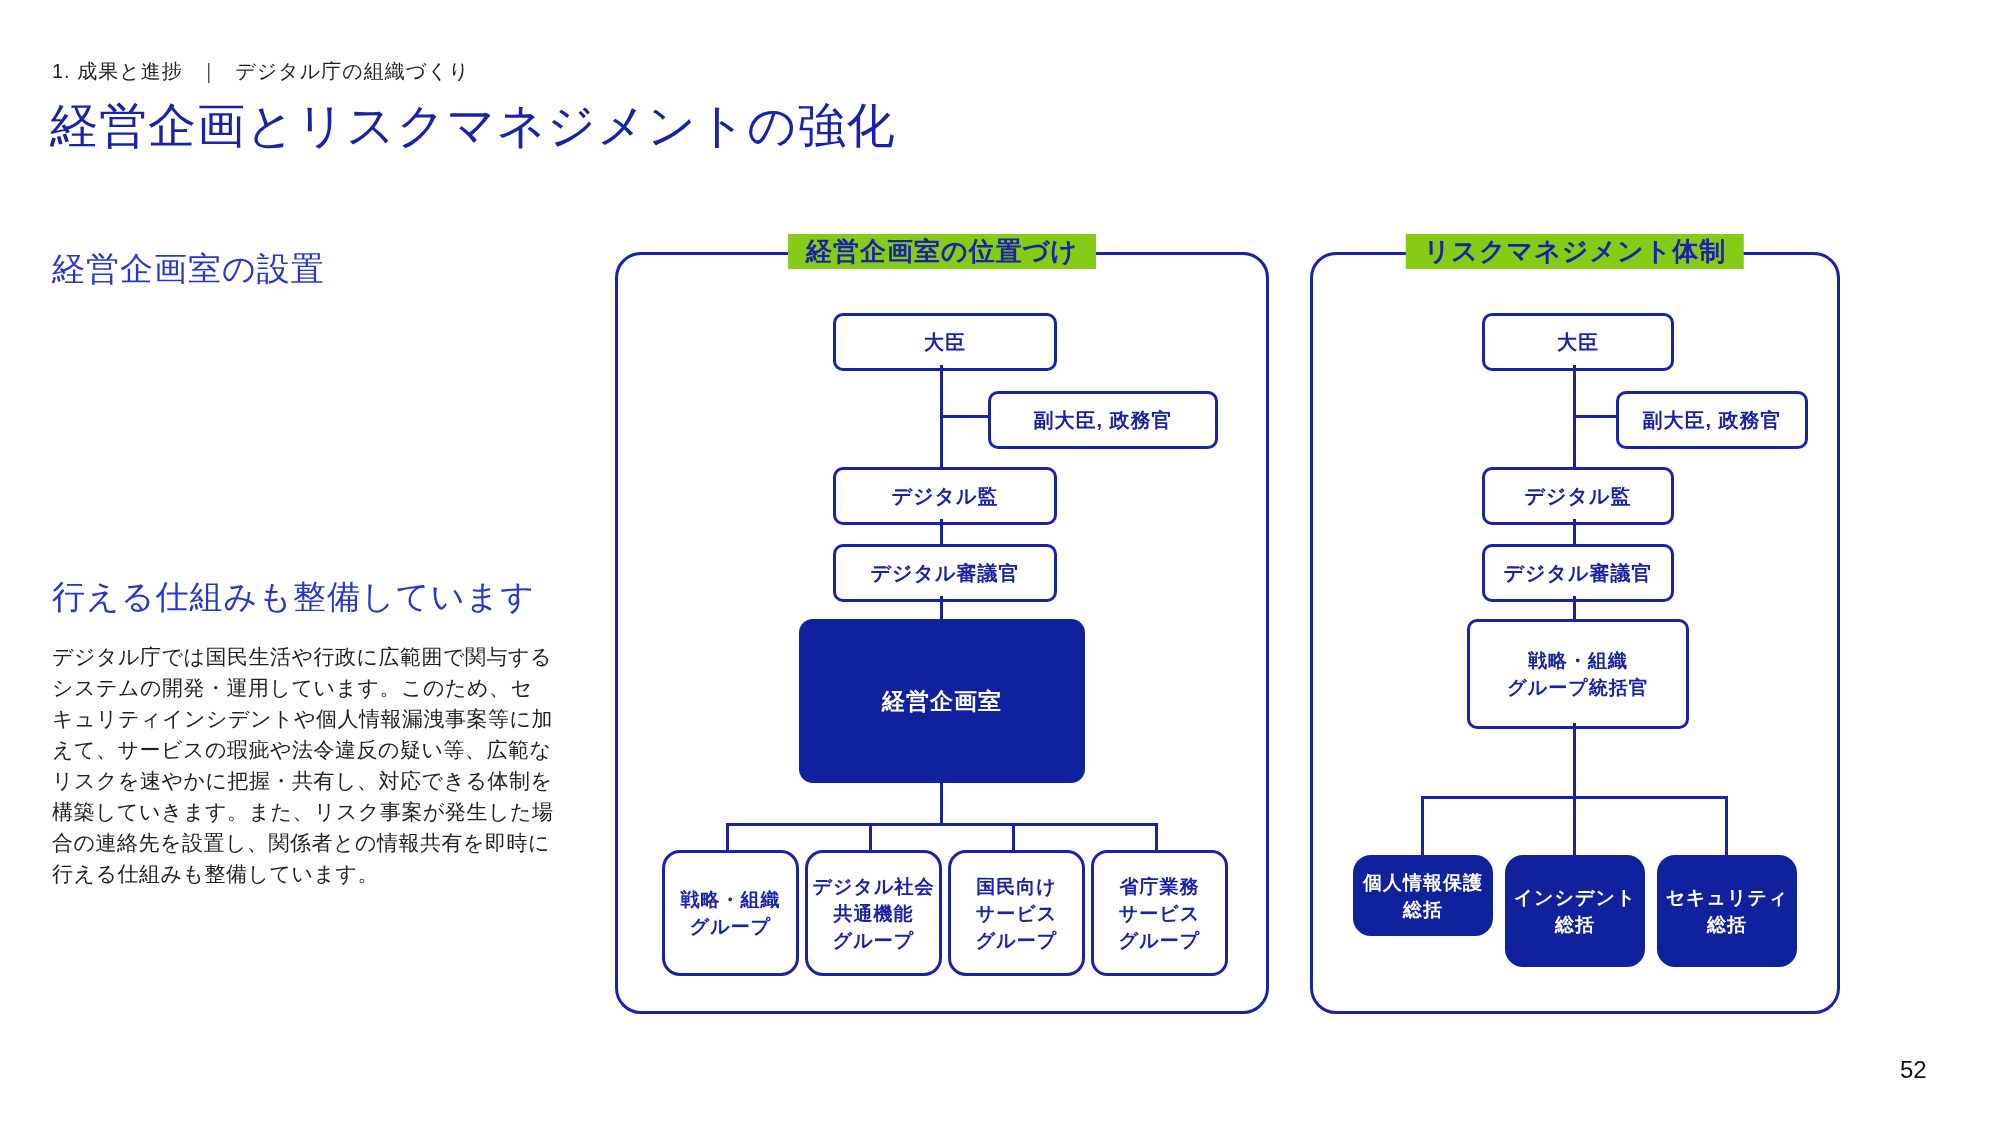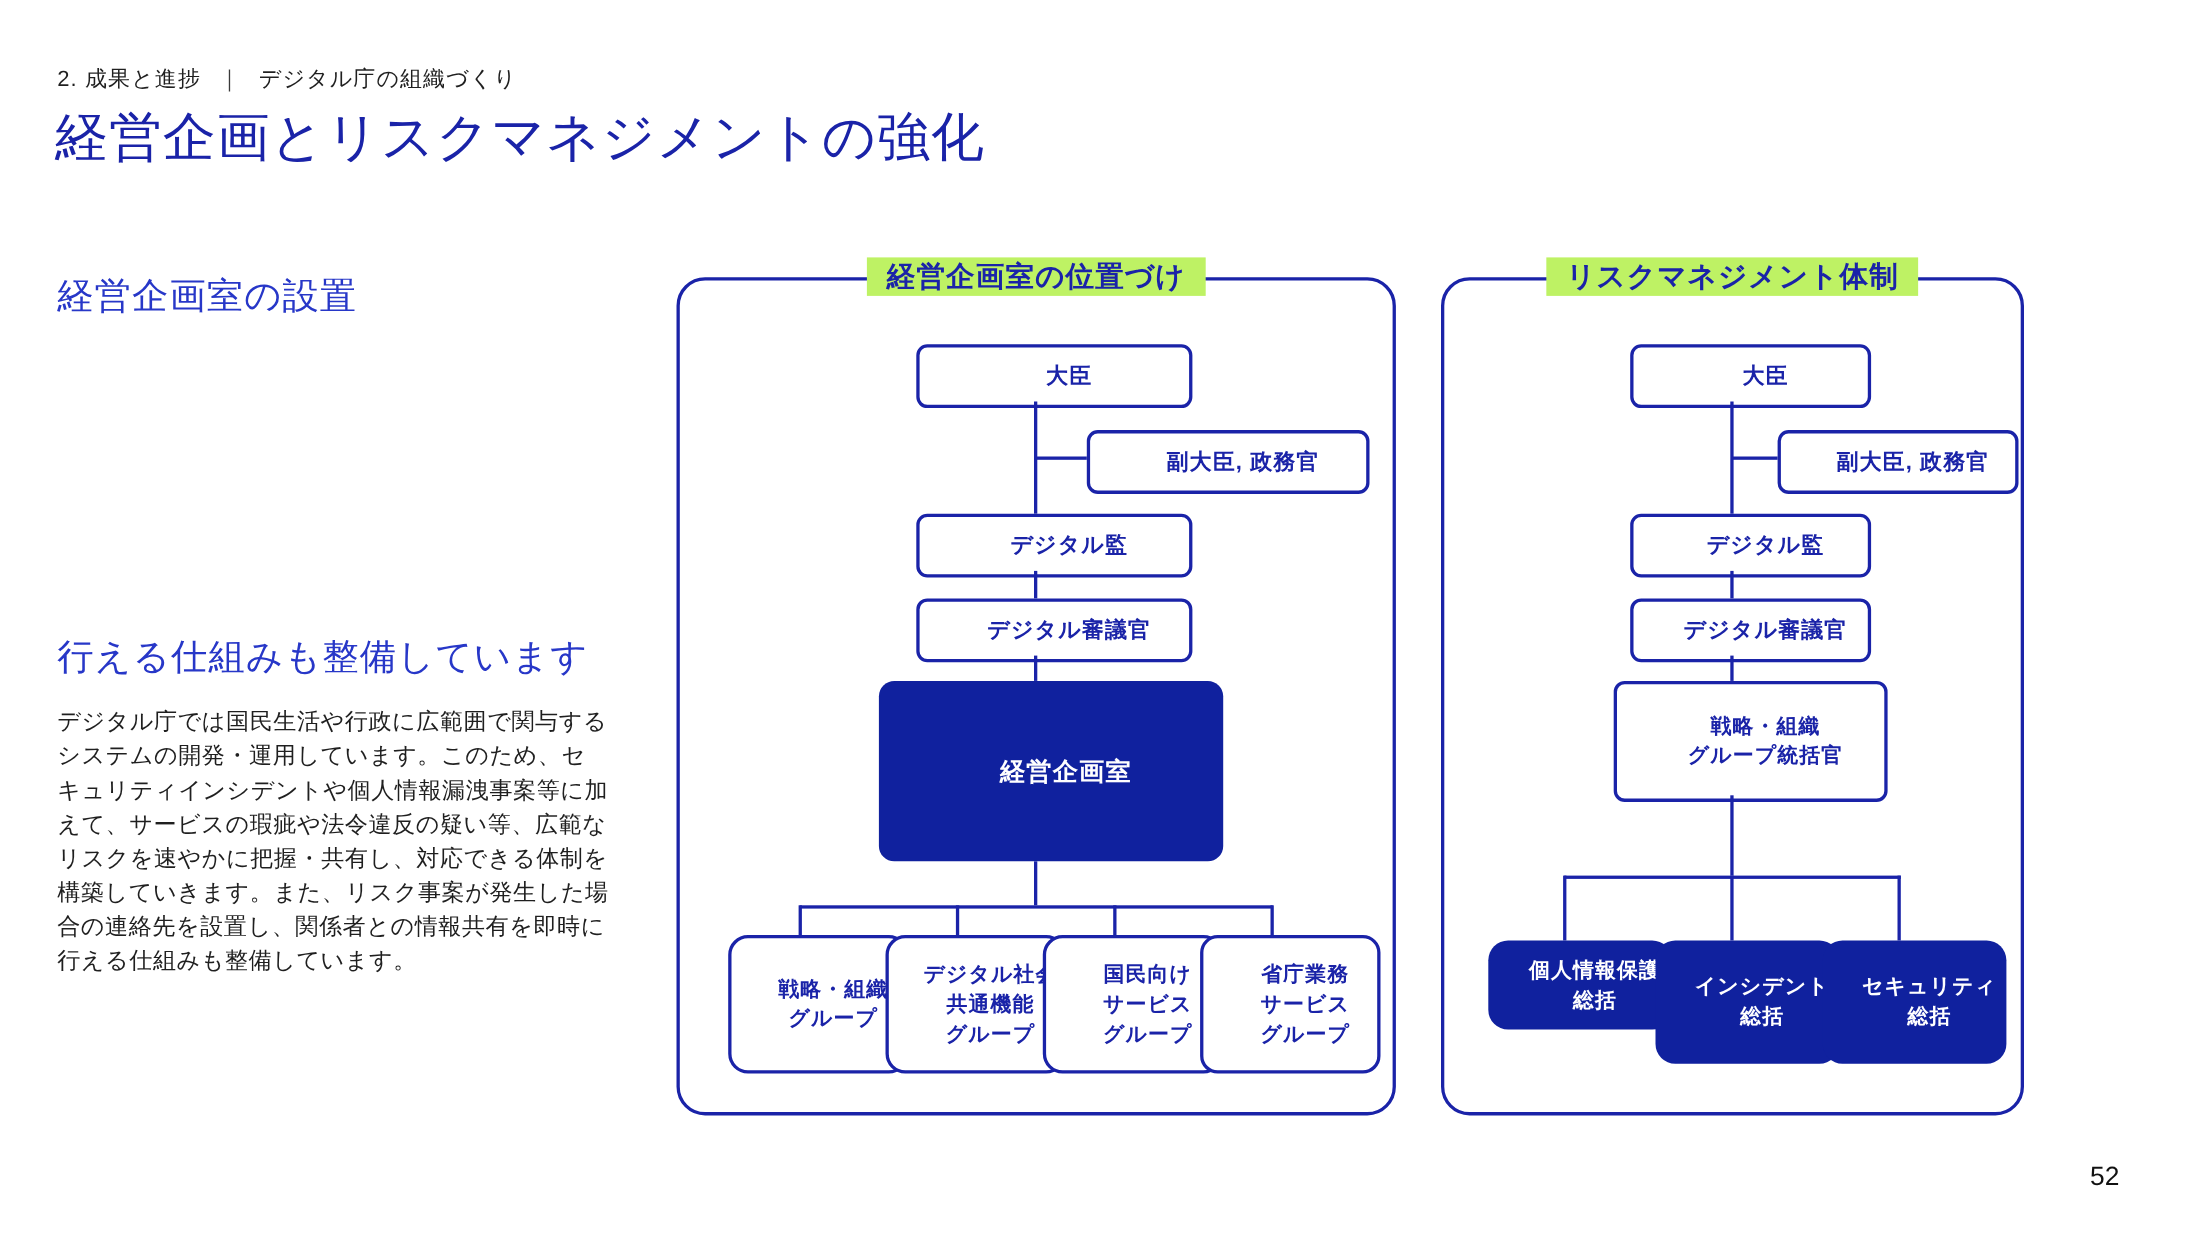--- a/index.html
+++ b/index.html
@@ -16,41 +16,41 @@
   .sec-heading{position:absolute;left:52px;margin:0;font-size:33px;font-weight:500;color:#2737c8;letter-spacing:1px;}
   .sec-body{position:absolute;left:52px;width:520px;margin:0;font-size:21px;line-height:31px;
             color:#1f1f1f;white-space:pre-line;letter-spacing:0.5px;}
   .h1pos{top:247px;} .p1pos{top:308px;}
   .h2pos{top:575px;} .p2pos{top:641px;}
 
   
   .panel{position:absolute;border:3px solid #1a23a8;border-radius:26px;background:#ffffff;}
   .panel-planning{left:615px;top:252px;width:648px;height:756px;}
   .panel-risk{left:1310px;top:252px;width:524px;height:756px;}
-  .legend{position:absolute;top:-21px;left:50%;transform:translateX(-50%);background:#bef264;
+  .legend{position:absolute;top:-21px;left:50%;transform:translateX(-50%);background:#84cc16;
           padding:0 18px;font-size:26px;font-weight:700;color:#1a23a8;white-space:nowrap;letter-spacing:1px;}
 
   
   .node{position:absolute;display:flex;align-items:center;justify-content:center;text-align:center;
         border:3px solid #1a23a8;border-radius:10px;background:#ffffff;color:#1a23a8;
-        font-size:20px;font-weight:700;letter-spacing:1px;white-space:pre-line;line-height:27px;padding-left:27px;}
+        font-size:20px;font-weight:700;letter-spacing:1px;white-space:pre-line;line-height:27px;}
   .node.filled{background:#10219e;border:none;color:#ffffff;}
   .node.big{border-radius:14px;font-size:23px;}
   .node.grp{border-radius:18px;font-size:19px;line-height:27px;}
   .conn{position:absolute;background:#1a23a8;}
 
   .pagenum{position:absolute;left:1900px;top:1056px;font-size:24px;color:#111111;}
 </style>
 </head>
 <body>
 
 <div class="stage">
 
   <div class="breadcrumb">
-    <span>2. 成果と進捗</span><span class="sep">｜</span><span>デジタル庁の組織づくり</span>
+    <span>1. 成果と進捗</span><span class="sep">｜</span><span>デジタル庁の組織づくり</span>
   </div>
   <h1 class="page-title">経営企画とリスクマネジメントの強化</h1>
 
   <h2 class="sec-heading h1pos">経営企画室の設置</h2>
   <h2 class="sec-heading h2pos">行える仕組みも整備しています</h2>
   <p class="sec-body p2pos">デジタル庁では国民生活や行政に広範囲で関与する
 システムの開発・運用しています。このため、セ
 キュリティインシデントや個人情報漏洩事案等に加
 えて、サービスの瑕疵や法令違反の疑い等、広範な
 リスクを速やかに把握・共有し、対応できる体制を

